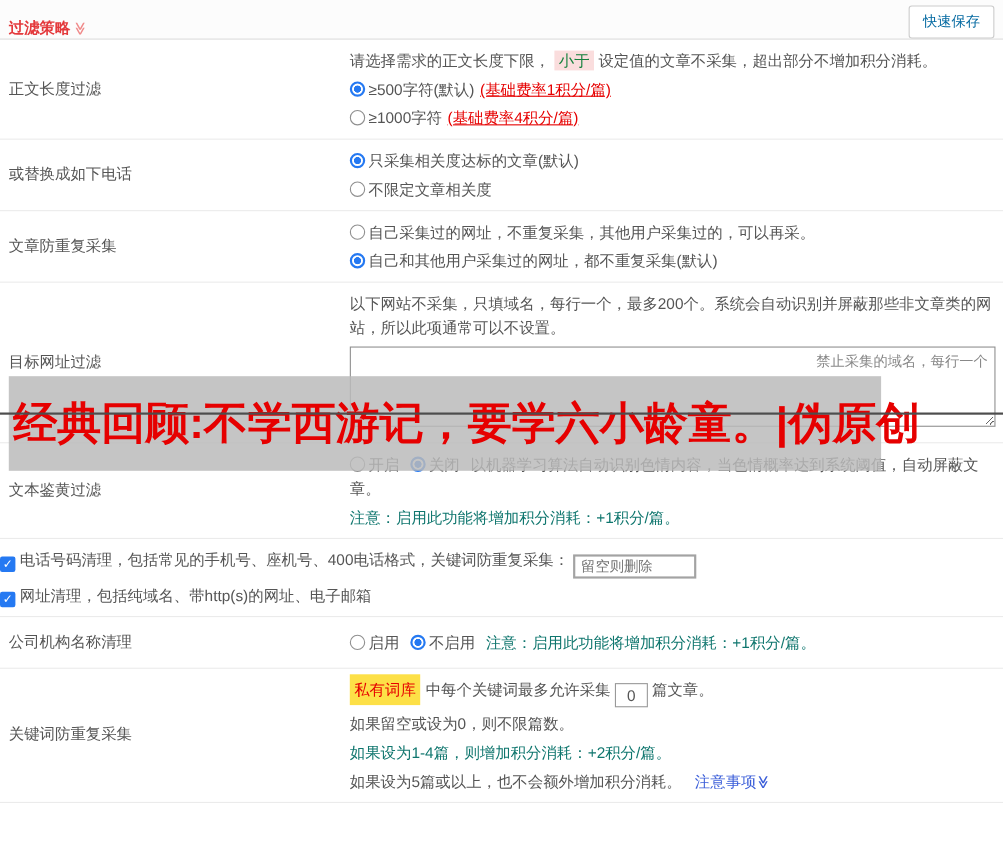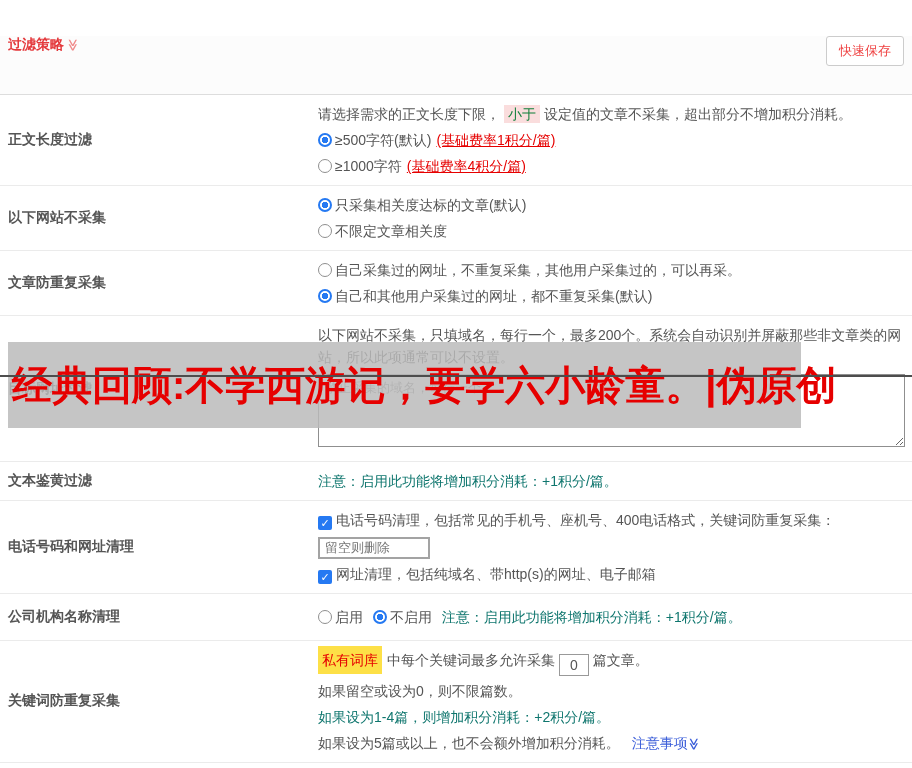--- a/index.html
+++ b/index.html
@@ -1,54 +1,54 @@
 <!DOCTYPE html>
 <html><head>
 <meta charset="utf-8">
 <style>
   * { margin:0; padding:0; box-sizing:border-box; }
   html,body { background:#fff; }
   body { font-family:"Liberation Sans","DejaVu Sans",sans-serif; }
   .page { position:relative; width:912px; height:768px; overflow:hidden; background:#fff; }
 
   
-  .hdr { height:59px; display:flex; align-items:flex-start; justify-content:space-between;
-         padding:0 8px; border-bottom:1px solid #ddd; background:#fcfcfc;margin-top:36px; }
+  .hdr { height:36px; display:flex; align-items:flex-end; justify-content:space-between;
+         padding:0 8px; border-bottom:1px solid #ddd; background:#fcfcfc; }
   .hdr-title { color:#e4393c; font-size:14px; font-weight:bold; display:flex; align-items:center; gap:3px; }
   .chev { display:inline-block; transform:rotate(90deg); font-size:12px; font-weight:bold; line-height:1; }
   .chev.red { color:#f08a8a; }
   .chev.blue { color:#3b5ed9; }
-  .save-btn { font-size:13px; color:#ef4444; background:#fff; border:1px solid #ccc; border-radius:3px;
+  .save-btn { font-size:13px; color:#0369a1; background:#fff; border:1px solid #ccc; border-radius:3px;
               padding:5px 12px; cursor:pointer; }
 
   
   .row { display:flex; border-bottom:1px solid #ebebeb; }
   .row-label { width:318px; padding-left:8px; display:flex; align-items:center;
-               color:#555; font-size:14px; flex-shrink:0;font-weight:bold; }
+               color:#555; font-size:14px; flex-shrink:0; }
   .row-content { flex:1; padding:4px 0; font-size:14px; color:#555; padding-right:6px; }
   .cl { line-height:22px; margin:4px 0; min-height:22px; }
   .cl.single { margin:8px 0; }
 
   
   .radio { display:inline-block; width:14px; height:14px; border-radius:50%;
            vertical-align:-2px; margin-right:3px; }
   .radio.off { border:1px solid #8f8f8f; background:#fff; }
   .radio.on  { border:2px solid #2579f2;
                background:radial-gradient(circle,#2579f2 0 3px,rgba(0,0,0,0) 3.5px); }
   .checkbox { display:inline-block; width:14px; height:14px; background:#2579f2; border-radius:2px;
               vertical-align:-2px; margin-right:4px; color:#fff; font-size:11px; line-height:14px;
               text-align:center; }
   .checkbox::after { content:"✓"; }
   .txt-input { height:22px; border:2px solid #a3a3a3; font-size:13px; padding:1px 5px; width:112px;
                color:#555; vertical-align:-5px; font-family:"Liberation Sans","DejaVu Sans",sans-serif; }
   .num-input { height:22px; width:30px; border:1px solid #999; font-size:14px; text-align:center;
                color:#555; vertical-align:-5px; font-family:"Liberation Sans","DejaVu Sans",sans-serif; }
   .ta { display:block; width:587px; height:73px; margin:6px 0 10px 0; border:1px solid #8f8f8f;
         font-size:13px; color:#555; padding:4px 6px; resize:both;
-        font-family:"Liberation Sans","DejaVu Sans",sans-serif; }
+        font-family:"Liberation Sans","DejaVu Sans",sans-serif;text-align:right; }
   .ta::placeholder { color:#888; }
 
   
   .red { color:#0f766e; }
   .fee { color:#e60000; text-decoration:underline; margin-left:5px; }
   .hl { background:#fadddd; color:#15803d; padding:1px 4px; margin:0 4px; }
   .badge { background:#fde047; color:#e60000; padding:6px 4px; margin-right:5px; }
   .link { color:#3b5ed9; cursor:pointer; margin-left:8px; }
   .opt-label { margin-right:6px; }
 
@@ -82,21 +82,21 @@
       <div class="cl">
         <span class="radio on"></span><span>≥500字符(默认)</span><span class="fee">(基础费率1积分/篇)</span>
       </div>
       <div class="cl">
         <span class="radio off"></span><span>≥1000字符</span><span class="fee">(基础费率4积分/篇)</span>
       </div>
     </div>
   </div>
 
   <div class="row">
-    <div class="row-label">以下网站不采集</div>
+    <div class="row-label">或替换成如下电话</div>
     <div class="row-content">
       <div class="cl">
         <span class="radio on"></span><span>只采集相关度达标的文章(默认)</span>
       </div>
       <div class="cl">
         <span class="radio off"></span><span>不限定文章相关度</span>
       </div>
     </div>
   </div>
 
@@ -116,26 +116,30 @@
     <div class="row-label">目标网址过滤</div>
     <div class="row-content">
       <div class="cl" style="margin-bottom:0;">以下网站不采集，只填域名，每行一个，最多200个。系统会自动识别并屏蔽那些非文章类的网站，所以此项通常可以不设置。</div>
       <textarea class="ta" placeholder="禁止采集的域名，每行一个" style=""></textarea>
     </div>
   </div>
 
   <div class="row">
     <div class="row-label">文本鉴黄过滤</div>
     <div class="row-content">
+      <div class="cl">
+        <span class="radio off"></span><span class="opt-label">开启</span>
+        <span class="radio on"></span><span class="opt-label">关闭</span>
+        <span>以机器学习算法自动识别色情内容，当色情概率达到系统阈值，自动屏蔽文章。</span>
+      </div>
       <div class="cl red">注意：启用此功能将增加积分消耗：+1积分/篇。</div>
     </div>
   </div>
 
   <div class="row">
-    <div class="row-label">电话号码和网址清理</div>
     <div class="row-content">
       <div class="cl">
         <span class="checkbox"></span><span>电话号码清理，包括常见的手机号、座机号、400电话格式，关键词防重复采集：</span>
         <input class="txt-input" type="text" placeholder="留空则删除" style="">
       </div>
       <div class="cl">
         <span class="checkbox"></span><span>网址清理，包括纯域名、带http(s)的网址、电子邮箱</span>
       </div>
     </div>
   </div>

